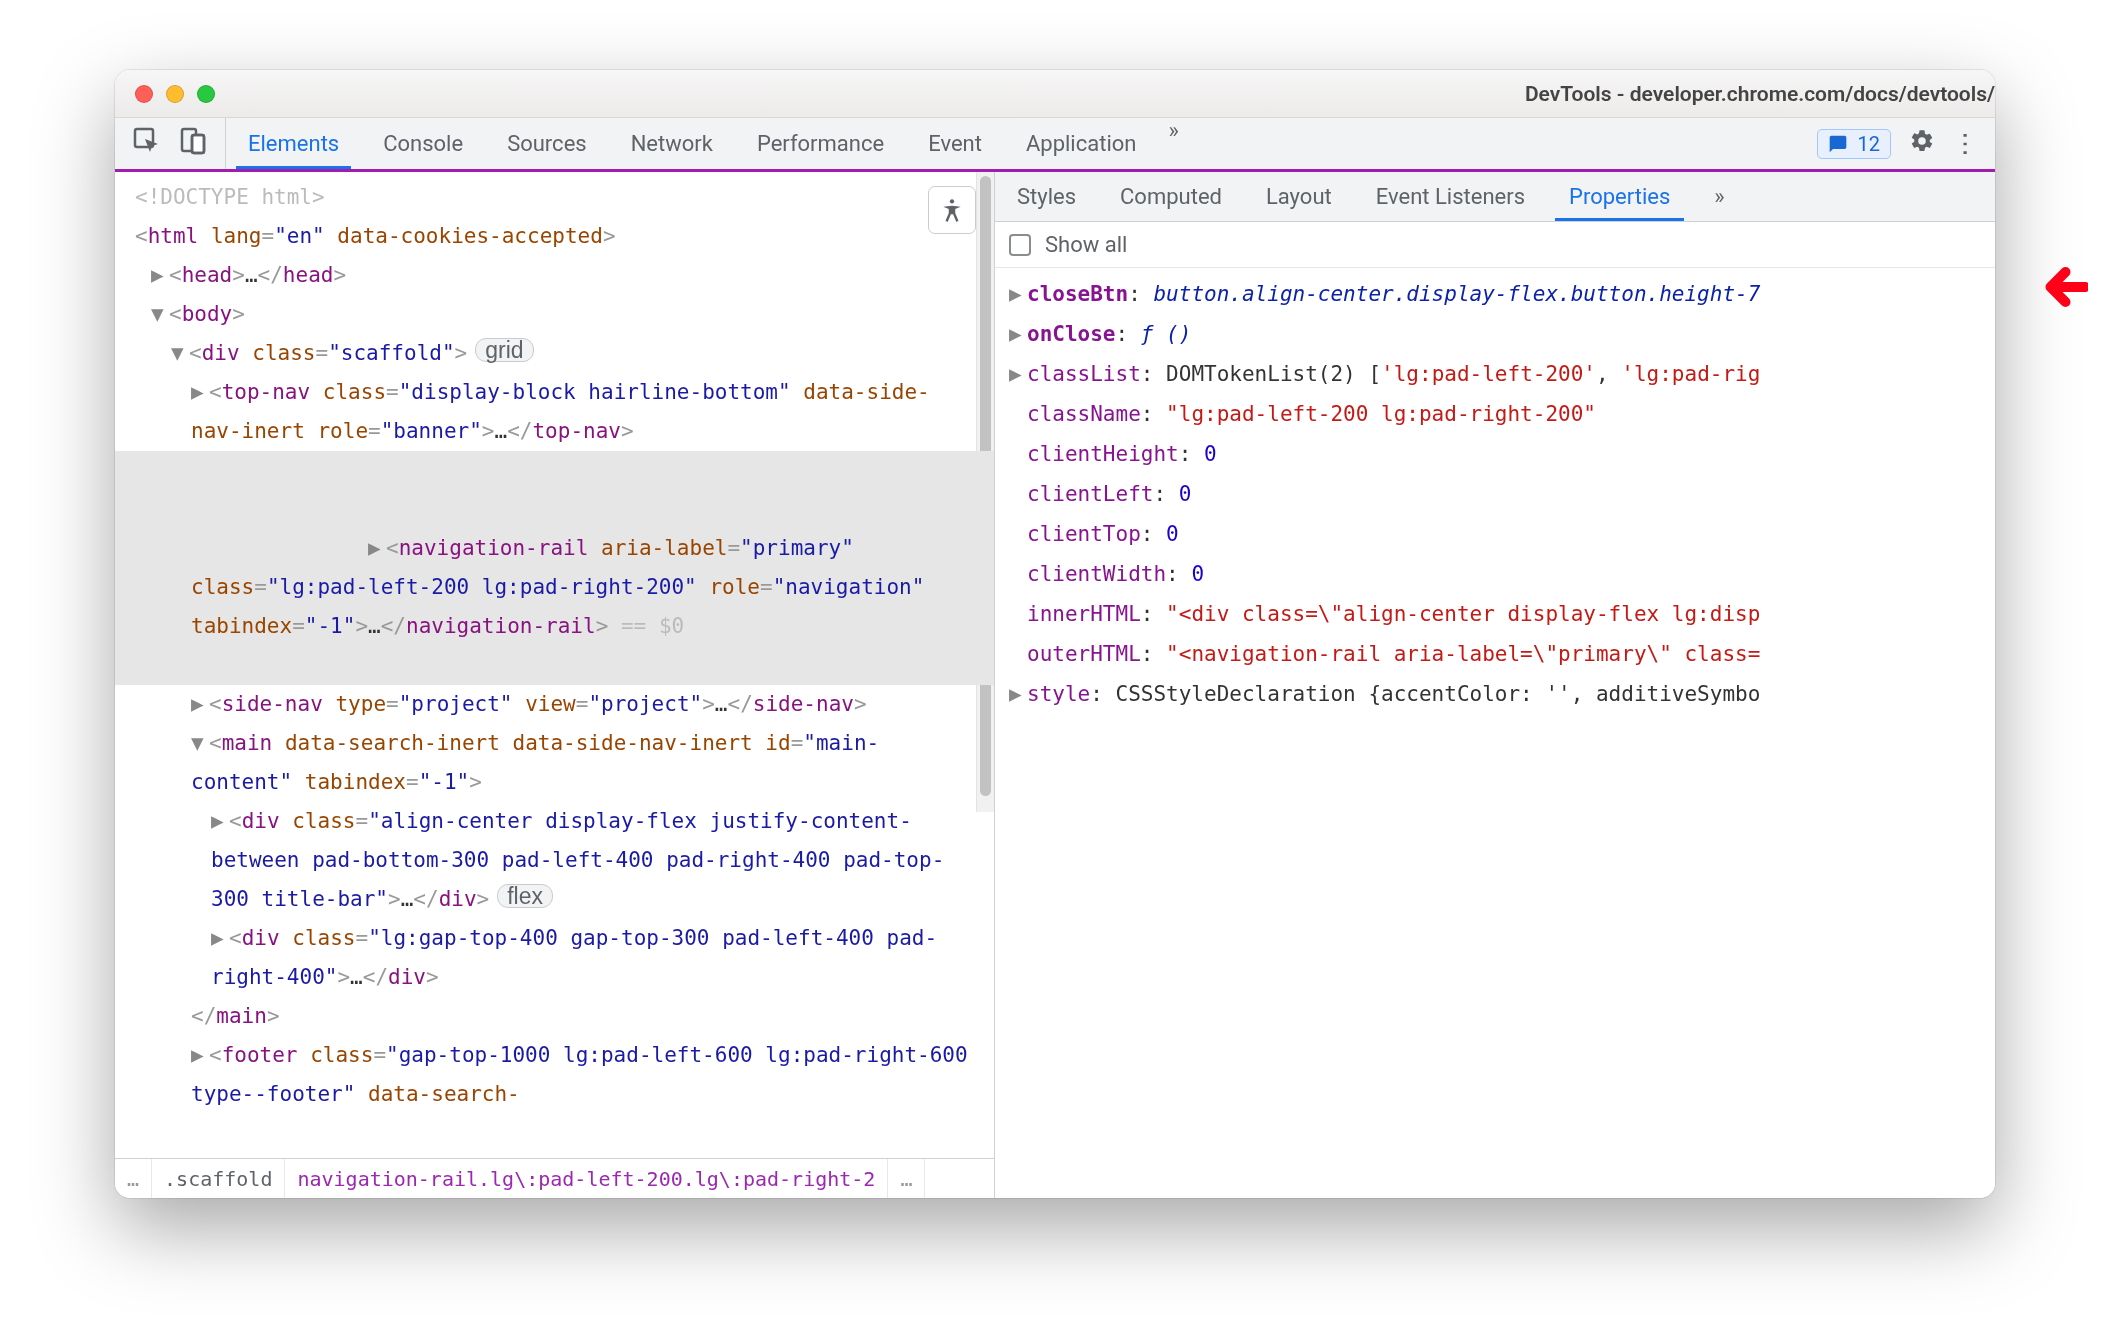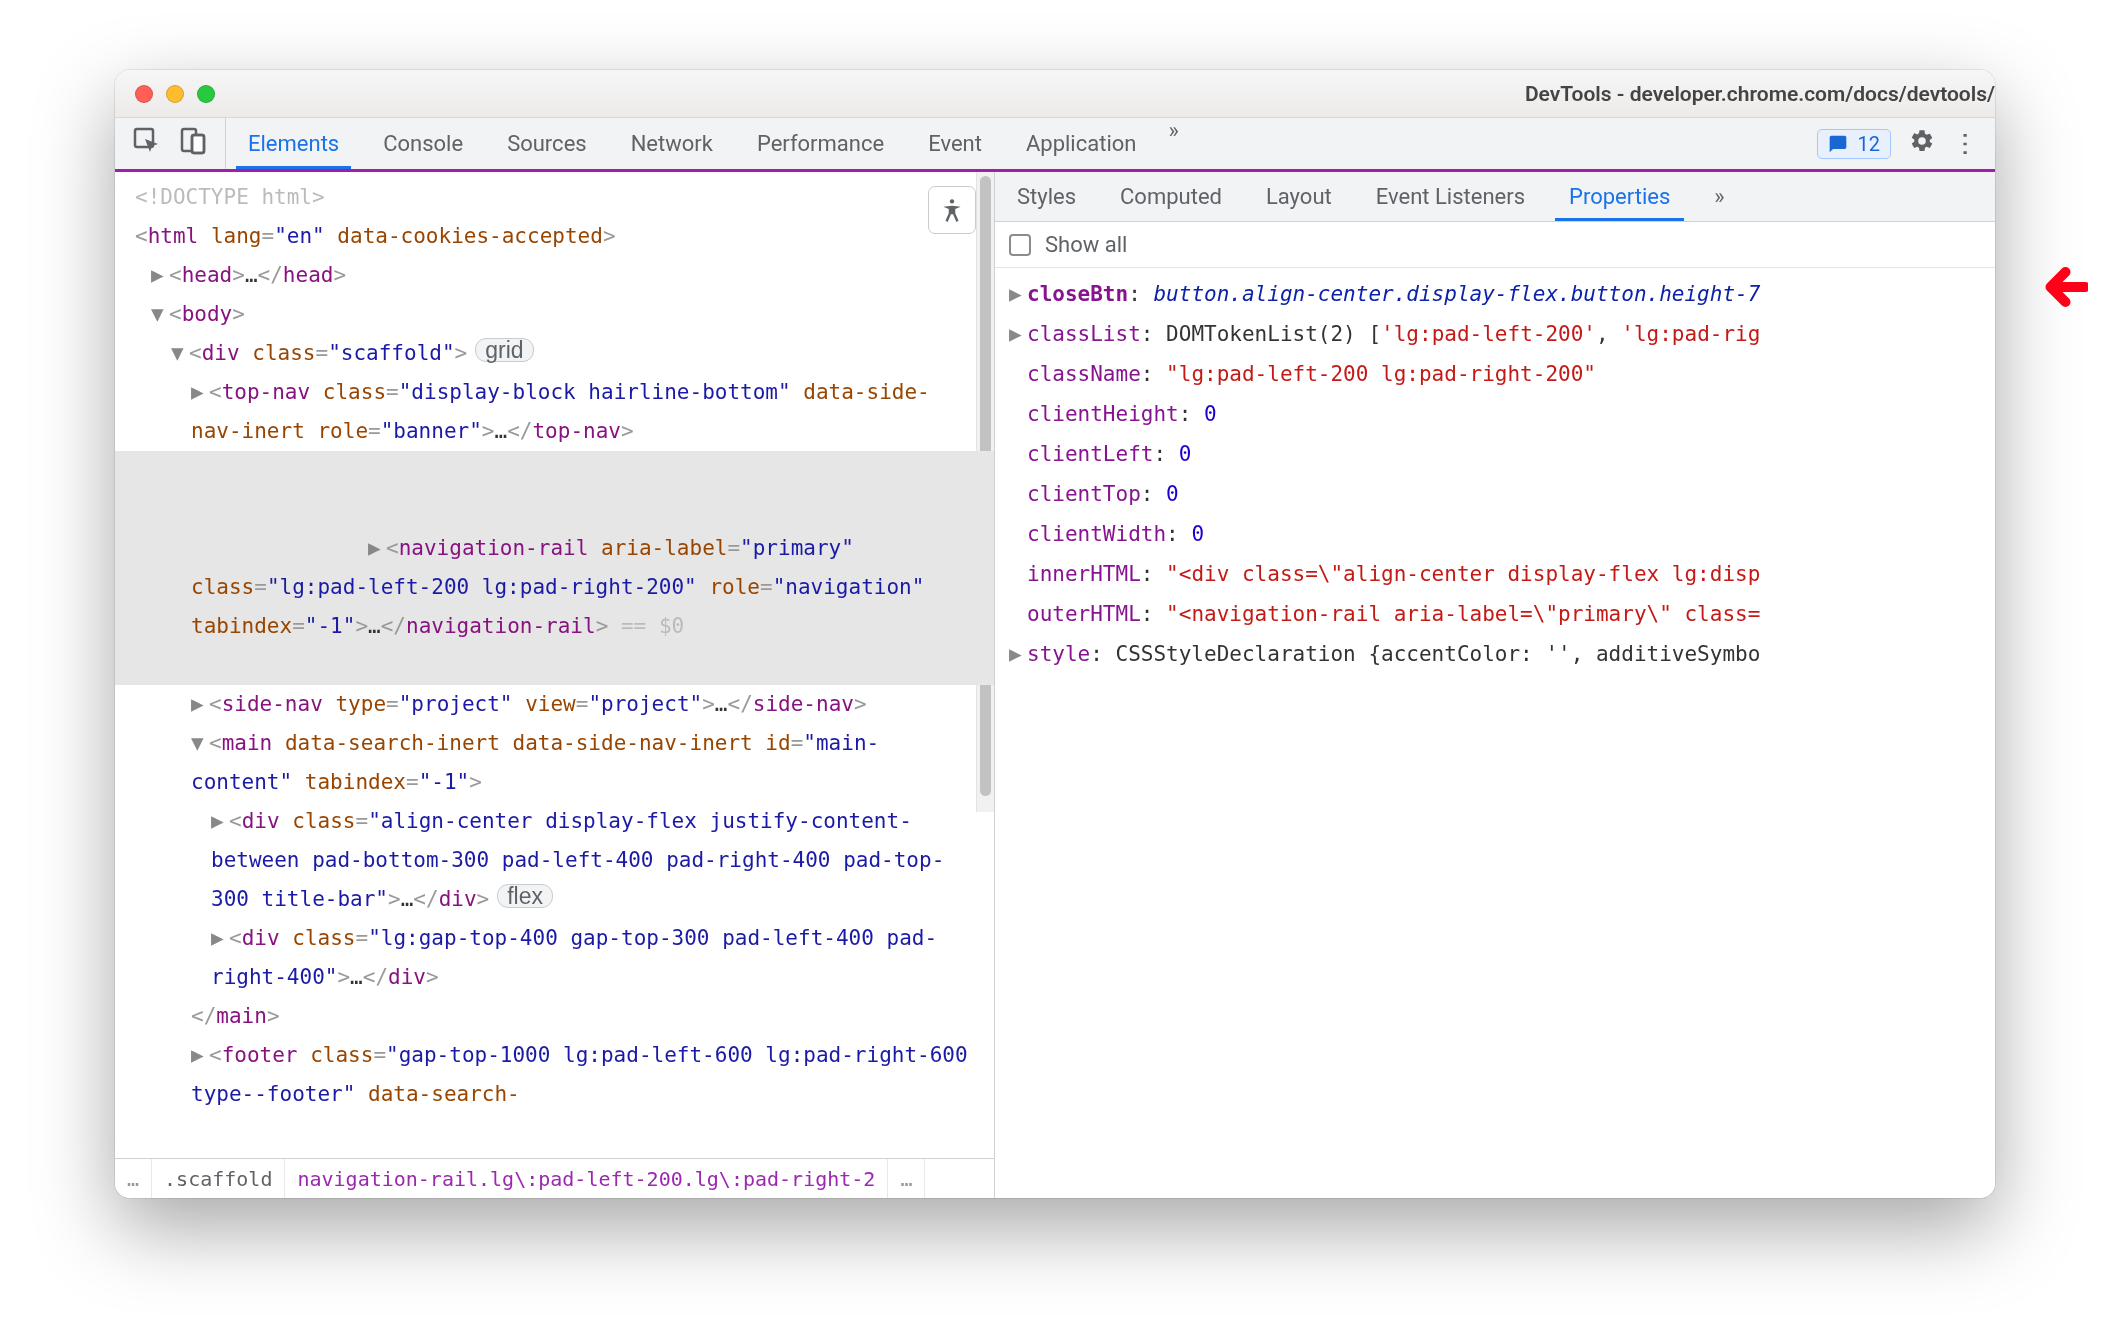--- a/index.html
+++ b/index.html
@@ -466,20 +466,21 @@
           <div class="side-tab">»</div>
         </div>
 
         <div class="filter-row">
           <span class="checkbox"></span>
           <span class="show-all-label">Show all</span>
         </div>
 
         <div class="props">
           <div class="prow"><span class="ptri">▶</span><span class="pkey bold">closeBtn</span><span class="psym">: </span><span class="pfn">button.align-center.display-flex.button.height-7</span></div>
+          <div class="prow"><span class="ptri">▶</span><span class="pkey bold">onClose</span><span class="psym">: </span><span class="pfn">ƒ ()</span></div>
           <div class="prow"><span class="ptri">▶</span><span class="pkey">classList</span><span class="psym">: </span><span class="ptype">DOMTokenList(2)</span><span class="psym"> </span><span class="psym">[</span><span class="pstr">'lg:pad-left-200'</span><span class="psym">, </span><span class="pstr">'lg:pad-rig</span></div>
           <div class="prow"><span class="ptri"> </span><span class="pkey">className</span><span class="psym">: </span><span class="pstr">"lg:pad-left-200 lg:pad-right-200"</span></div>
           <div class="prow"><span class="ptri"> </span><span class="pkey">clientHeight</span><span class="psym">: </span><span class="pnum">0</span></div>
           <div class="prow"><span class="ptri"> </span><span class="pkey">clientLeft</span><span class="psym">: </span><span class="pnum">0</span></div>
           <div class="prow"><span class="ptri"> </span><span class="pkey">clientTop</span><span class="psym">: </span><span class="pnum">0</span></div>
           <div class="prow"><span class="ptri"> </span><span class="pkey">clientWidth</span><span class="psym">: </span><span class="pnum">0</span></div>
           <div class="prow"><span class="ptri"> </span><span class="pkey">innerHTML</span><span class="psym">: </span><span class="pstr">"&lt;div class=\"align-center display-flex lg:disp</span></div>
           <div class="prow"><span class="ptri"> </span><span class="pkey">outerHTML</span><span class="psym">: </span><span class="pstr">"&lt;navigation-rail aria-label=\"primary\" class=</span></div>
           <div class="prow"><span class="ptri">▶</span><span class="pkey">style</span><span class="psym">: </span><span class="ptype">CSSStyleDeclaration</span><span class="psym"> </span><span class="ptype">{accentColor: '', additiveSymbo</span></div>
         </div>

